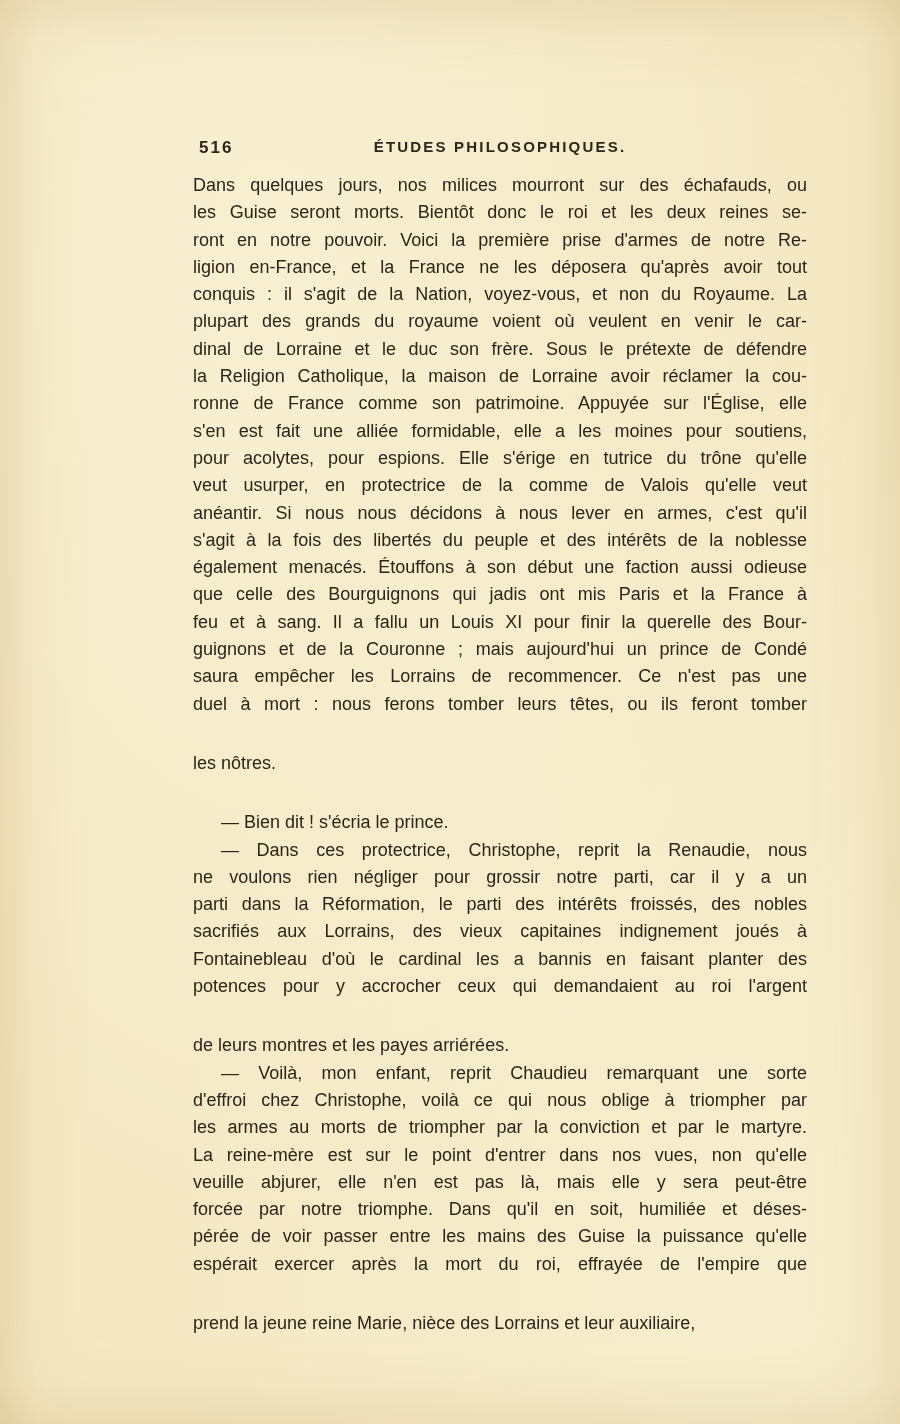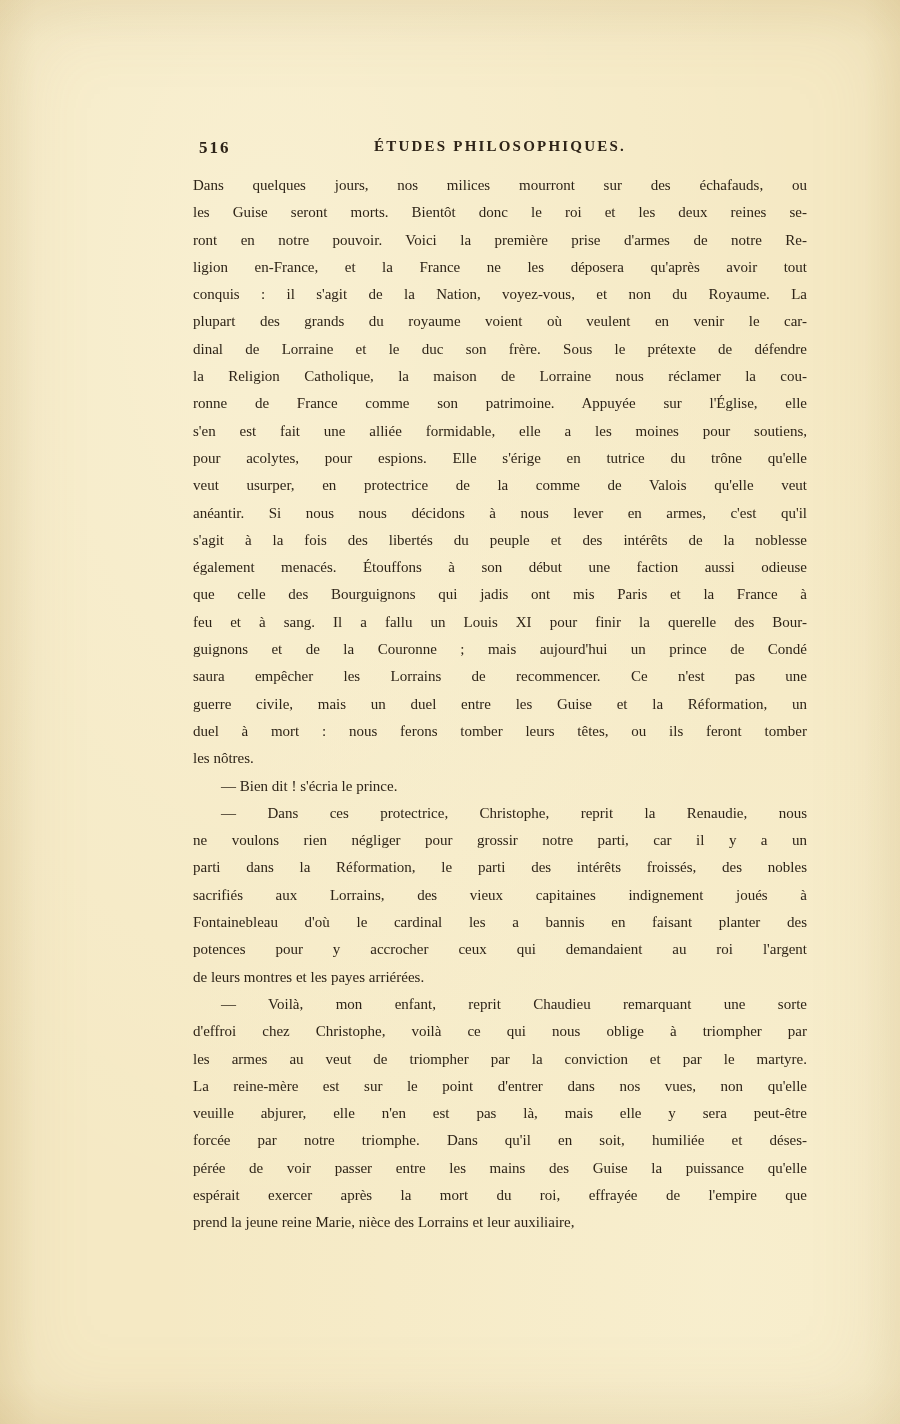--- a/index.html
+++ b/index.html
@@ -13,21 +13,21 @@
     position: relative;
     width: 900px;
     height: 1424px;
     background-color: #f5e9c4;
     background-image:
       radial-gradient(ellipse at 30% 20%, rgba(255,252,235,0.35), rgba(255,252,235,0) 60%),
       radial-gradient(ellipse at 80% 90%, rgba(250,243,215,0.5), rgba(250,243,215,0) 55%),
       linear-gradient(90deg, rgba(205,180,120,0.18) 0%, rgba(205,180,120,0) 4%, rgba(205,180,120,0) 96%, rgba(205,180,120,0.15) 100%),
       linear-gradient(180deg, rgba(205,180,120,0.12) 0%, rgba(205,180,120,0) 3%, rgba(205,180,120,0) 97%, rgba(205,180,120,0.12) 100%);
     box-shadow: inset 0 0 90px rgba(170,140,80,0.18);
-    font-family: Liberation Serif, serif;
+    font-family: Liberation Sans, sans-serif;
     color: #2e2418;
   }
   .text-block {
     position: absolute;
     left: 193px;
     top: 136px;
     width: 614px;
   }
   .running-head {
     position: relative;
@@ -46,84 +46,83 @@
     position: absolute;
     left: 0;
     right: 0;
     top: 2px;
     text-align: center;
     font-size: 15px;
     font-weight: 700;
     letter-spacing: 2.2px;
   }
   .body-text {
-    font-size: 15px;
+    font-size: 18px;
     line-height: 27.3px;
   }
   .para { margin: 0; }
   .line {
     text-align: justify;
     text-align-last: justify;
     height: 27.3px;
     overflow: visible;
     white-space: normal;
   }
-  .line.last { text-align-last: left; }
+  .line.last { text-align-last: left; margin-top: 32px; }
   .line.indent { text-indent: 28px; }
 </style>
 </head>
 <body>
 
 <div class="scan">
   <div class="text-block">
     <div class="running-head">
       <span class="page-number">516</span>
       <span class="running-title">ÉTUDES PHILOSOPHIQUES.</span>
     </div>
     <div class="body-text">
         <div class="para">
           <div class="line">Dans quelques jours, nos milices mourront sur des échafauds, ou</div>
           <div class="line">les Guise seront morts. Bientôt donc le roi et les deux reines se-</div>
           <div class="line">ront en notre pouvoir. Voici la première prise d'armes de notre Re-</div>
           <div class="line">ligion en-France, et la France ne les déposera qu'après avoir tout</div>
           <div class="line">conquis : il s'agit de la Nation, voyez-vous, et non du Royaume. La</div>
           <div class="line">plupart des grands du royaume voient où veulent en venir le car-</div>
           <div class="line">dinal de Lorraine et le duc son frère. Sous le prétexte de défendre</div>
-          <div class="line">la Religion Catholique, la maison de Lorraine nous réclamer la cou-</div>
+          <div class="line">la Religion Catholique, la maison de Lorraine avoir réclamer la cou-</div>
           <div class="line">ronne de France comme son patrimoine. Appuyée sur l'Église, elle</div>
           <div class="line">s'en est fait une alliée formidable, elle a les moines pour soutiens,</div>
           <div class="line">pour acolytes, pour espions. Elle s'érige en tutrice du trône qu'elle</div>
           <div class="line">veut usurper, en protectrice de la comme de Valois qu'elle veut</div>
           <div class="line">anéantir. Si nous nous décidons à nous lever en armes, c'est qu'il</div>
           <div class="line">s'agit à la fois des libertés du peuple et des intérêts de la noblesse</div>
           <div class="line">également menacés. Étouffons à son début une faction aussi odieuse</div>
           <div class="line">que celle des Bourguignons qui jadis ont mis Paris et la France à</div>
           <div class="line">feu et à sang. Il a fallu un Louis XI pour finir la querelle des Bour-</div>
           <div class="line">guignons et de la Couronne ; mais aujourd'hui un prince de Condé</div>
           <div class="line">saura empêcher les Lorrains de recommencer. Ce n'est pas une</div>
-          <div class="line">guerre civile, mais un duel entre les Guise et la Réformation, un</div>
           <div class="line">duel à mort : nous ferons tomber leurs têtes, ou ils feront tomber</div>
           <div class="line last">les nôtres.</div>
         </div>
         <div class="para">
           <div class="line last indent">— Bien dit ! s'écria le prince.</div>
         </div>
         <div class="para">
           <div class="line indent">— Dans ces protectrice, Christophe, reprit la Renaudie, nous</div>
           <div class="line">ne voulons rien négliger pour grossir notre parti, car il y a un</div>
           <div class="line">parti dans la Réformation, le parti des intérêts froissés, des nobles</div>
           <div class="line">sacrifiés aux Lorrains, des vieux capitaines indignement joués à</div>
           <div class="line">Fontainebleau d'où le cardinal les a bannis en faisant planter des</div>
           <div class="line">potences pour y accrocher ceux qui demandaient au roi l'argent</div>
           <div class="line last">de leurs montres et les payes arriérées.</div>
         </div>
         <div class="para">
           <div class="line indent">— Voilà, mon enfant, reprit Chaudieu remarquant une sorte</div>
           <div class="line">d'effroi chez Christophe, voilà ce qui nous oblige à triompher par</div>
-          <div class="line">les armes au veut de triompher par la conviction et par le martyre.</div>
+          <div class="line">les armes au morts de triompher par la conviction et par le martyre.</div>
           <div class="line">La reine-mère est sur le point d'entrer dans nos vues, non qu'elle</div>
           <div class="line">veuille abjurer, elle n'en est pas là, mais elle y sera peut-être</div>
           <div class="line">forcée par notre triomphe. Dans qu'il en soit, humiliée et déses-</div>
           <div class="line">pérée de voir passer entre les mains des Guise la puissance qu'elle</div>
           <div class="line">espérait exercer après la mort du roi, effrayée de l'empire que</div>
           <div class="line last">prend la jeune reine Marie, nièce des Lorrains et leur auxiliaire,</div>
         </div>
       </div>
   </div>
 </div>

